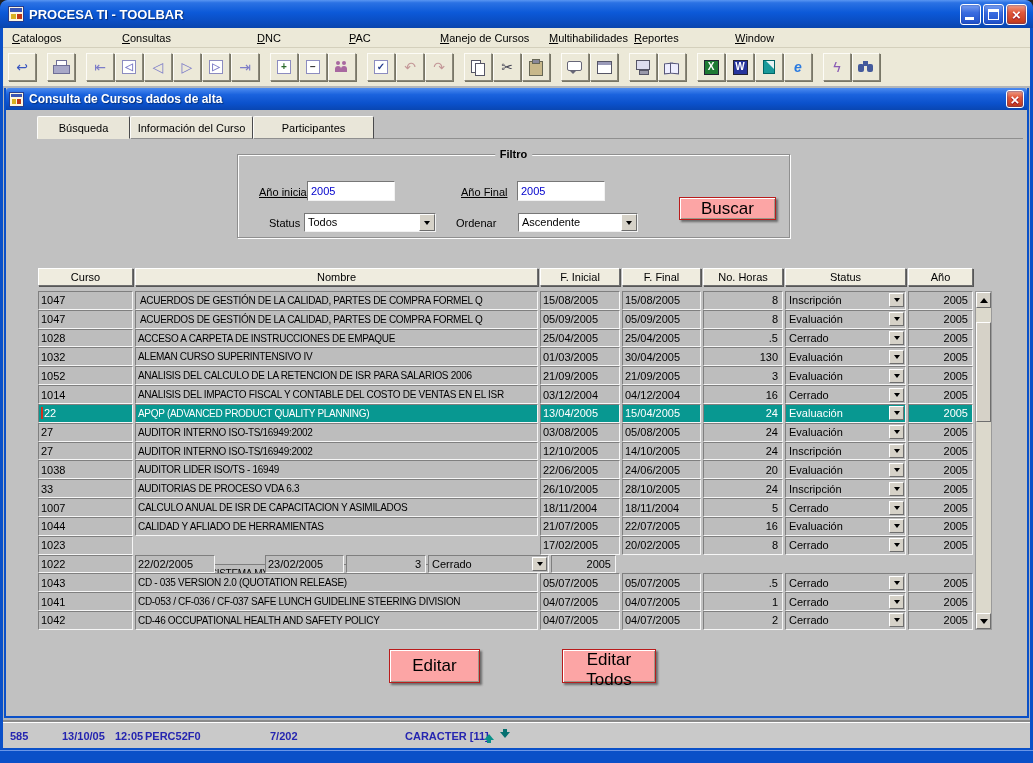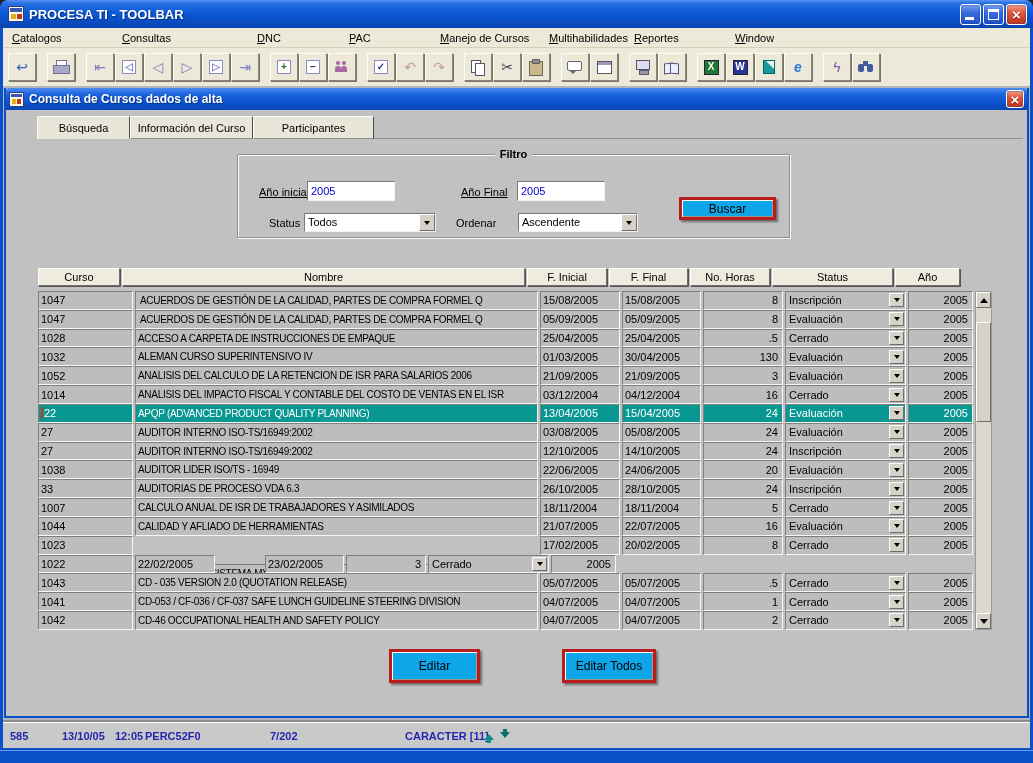--- a/index.html
+++ b/index.html
@@ -94,21 +94,21 @@
   .gbox { position:absolute; left:231px; top:44px; width:553px; height:84px; border:1px solid #8f8f8f; box-shadow:inset 1px 1px 0 #fdfdfd, 1px 1px 0 #fdfdfd; }
   .glegend { position:absolute; top:-7px; left:50%; transform:translateX(-50%); background:#c1c1c1; padding:0 5px; font-weight:bold; color:#000; }
   .flabel { position:absolute; color:#000; white-space:nowrap; }
   .flabel.u { text-decoration:underline; }
   .fin { position:absolute; height:20px; background:#fff; border:1px solid; border-color:#777 #f2f2f2 #f2f2f2 #777; color:#0000cc; font-family:"Liberation Sans",sans-serif; font-size:11px; padding:0 3px; }
   .dd { position:absolute; height:19px; background:#fff; border:1px solid; border-color:#777 #f2f2f2 #f2f2f2 #777; display:flex; align-items:stretch; }
   .ddv { flex:1; padding:2px 0 0 3px; color:#000; overflow:hidden; white-space:nowrap; }
   .ddb { width:16px; background:#d6d2c8; border:1px solid; border-color:#fff #6e6e6e #6e6e6e #fff; display:flex; align-items:center; justify-content:center; }
   .ddb b { width:0; height:0; border:3px solid transparent; border-top:4px solid #000; margin-top:3px; }
 
-  .btn { position:absolute; height:23px; background:#0ea5e9; border:3px solid #b91c1c; box-shadow:inset 1px 1px 0 #fff, inset -1px -1px 0 #9a9789, 2px 2px 2px rgba(0,0,0,.45); color:#000; font-family:"Liberation Sans",sans-serif; font-size:12px; cursor:default; }
+  .btn { position:absolute; height:23px; background:#fca5a5; border:1px solid #b91c1c; box-shadow:inset 1px 1px 0 #fff, inset -1px -1px 0 #9a9789, 2px 2px 2px rgba(0,0,0,.45); color:#000; font-family:"Liberation Sans",sans-serif; font-size:17px; cursor:default; }
   .btn.big { height:34px; }
 
   
   .grid { position:absolute; left:32px; top:158px; width:935px; }
   .hrow { display:flex; gap:2px; margin-bottom:5px; }
   .hcell { height:18px; background:#efecdf; border:1px solid; border-color:#fff #6f6f6f #6f6f6f #fff; box-shadow:1px 1px 0 #565656; display:flex; align-items:center; justify-content:center; color:#000; cursor:default; }
   .trow { display:flex; gap:2px; height:18.83px; }
   .tcell { height:100%; background:#bdbdbd; border:1px solid; border-color:#7f7f7f #f6f6f6 #f6f6f6 #7f7f7f; color:#000; display:flex; align-items:center; overflow:hidden; white-space:pre; padding:0 2px; }
   .tcell.nombre { font-size:10px; letter-spacing:-0.3px; }
   .tcell.num { justify-content:flex-end; padding-right:4px; }
@@ -359,21 +359,21 @@
             <span class="ddv">Ascendente</span>
             <span class="ddb">
                 <b></b>
               </span>
           </div>
           <button class="btn" style="left:441px;top:42px;width:97px">Buscar</button>
         </div>
 
         <div class="grid">
           <div class="hrow" id="hrow">
-              <div class="hcell" style="width: 82px;">Curso</div>
+              <div class="hcell" style="width: 95px;">Curso</div>
               <div class="hcell" style="width: 403px;">Nombre</div>
               <div class="hcell" style="width: 80px;">F. Inicial</div>
               <div class="hcell" style="width: 79px;">F. Final</div>
               <div class="hcell" style="width: 80px;">No. Horas</div>
               <div class="hcell" style="width: 121px;">Status</div>
               <div class="hcell" style="width: 65px;">Año</div>
             </div>
           <div id="rows">
               <div class="trow">
                 <div class="tcell" style="width: 95px;">1047</div>
@@ -469,21 +469,21 @@
                 <div class="tcell" style="width: 95px;">33</div>
                 <div class="tcell nombre" style="width: 403px;">AUDITORIAS DE PROCESO VDA 6.3</div>
                 <div class="tcell" style="width: 80px;">26/10/2005</div>
                 <div class="tcell" style="width: 79px;">28/10/2005</div>
                 <div class="tcell num" style="width: 80px;">24</div>
                 <div class="tcell status" style="width: 121px;"><span class="sval">Inscripción</span><span class="dbtn"><b></b></span></div>
                 <div class="tcell num" style="width: 65px;">2005</div>
               </div>
               <div class="trow">
                 <div class="tcell" style="width: 95px;">1007</div>
-                <div class="tcell nombre" style="width: 403px;">CALCULO ANUAL DE ISR DE TRABAJADORES Y ASIMILADOS</div>
+                <div class="tcell nombre" style="width: 403px;">CALCULO ANUAL DE ISR DE CAPACITACION Y ASIMILADOS</div>
                 <div class="tcell" style="width: 80px;">18/11/2004</div>
                 <div class="tcell" style="width: 79px;">18/11/2004</div>
                 <div class="tcell num" style="width: 80px;">5</div>
                 <div class="tcell status" style="width: 121px;"><span class="sval">Cerrado</span><span class="dbtn"><b></b></span></div>
                 <div class="tcell num" style="width: 65px;">2005</div>
               </div>
               <div class="trow">
                 <div class="tcell" style="width: 95px;">1044</div>
                 <div class="tcell nombre" style="width: 403px;">CALIDAD Y AFLIADO DE HERRAMIENTAS</div>
                 <div class="tcell" style="width: 80px;">21/07/2005</div>

